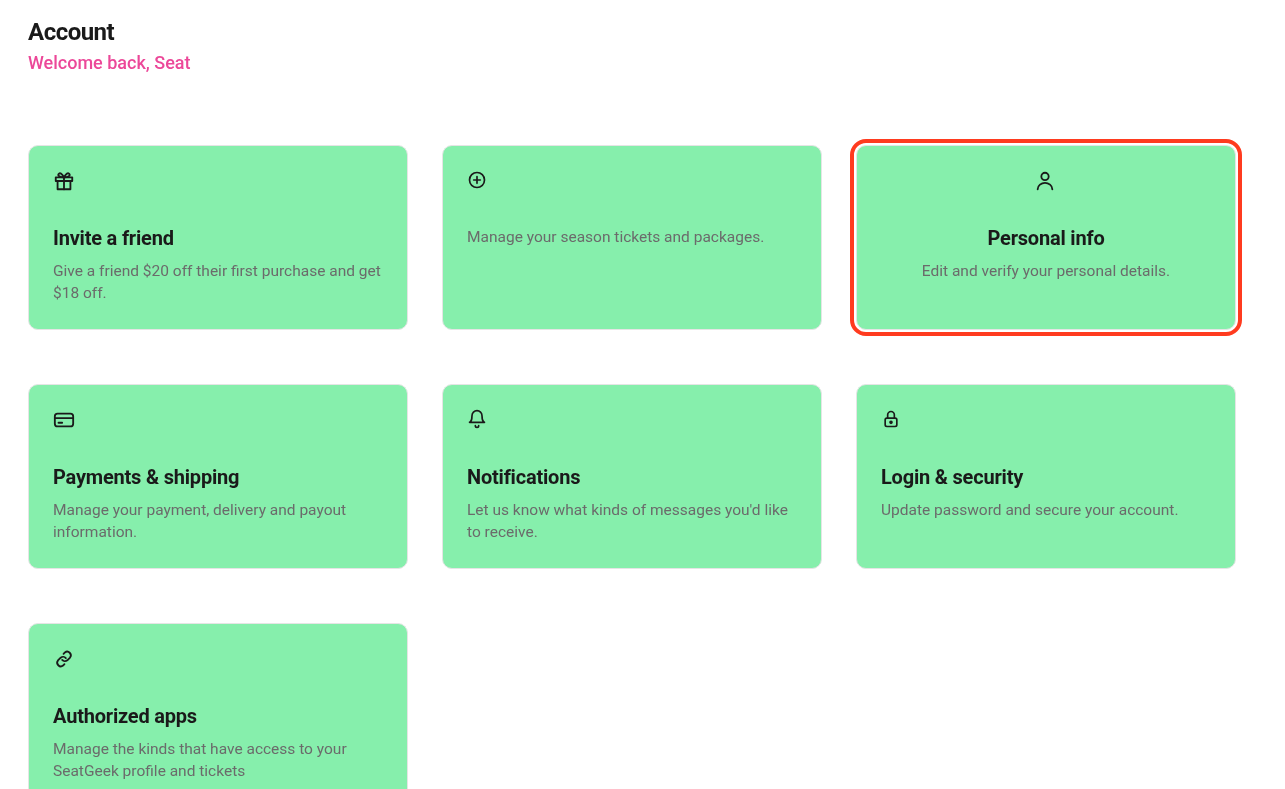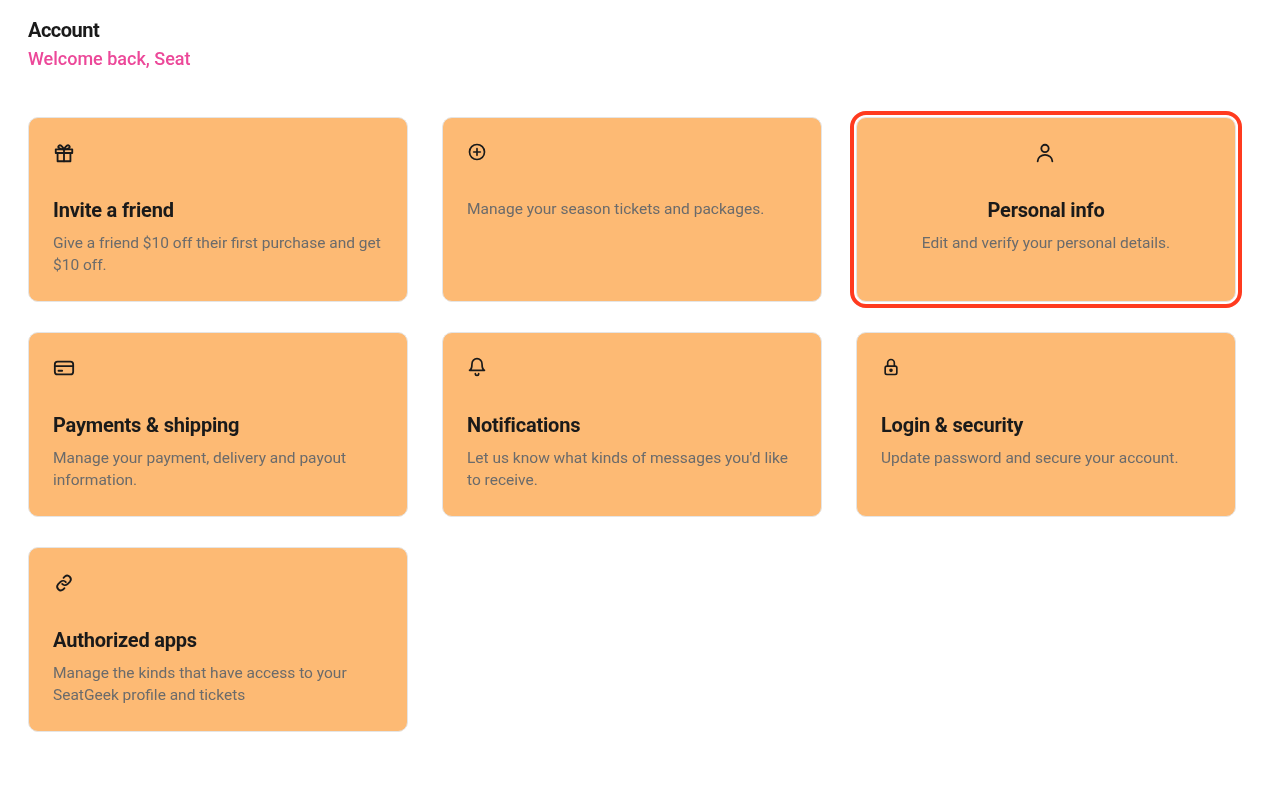--- a/index.html
+++ b/index.html
@@ -7,21 +7,21 @@
       margin: 0;
       padding: 0;
     }
     body {
       font-family: -apple-system, BlinkMacSystemFont, "Segoe UI", Roboto, Helvetica, Arial, sans-serif;
       background: #ffffff;
       color: #1a1a1a;
       padding: 18px 28px;
     }
     .page-title {
-      font-size: 20px;
+      font-size: 24px;
       font-weight: 700;
       letter-spacing: -0.5px;
       color: #1a1a1a;
       margin-bottom: 6px;
     }
     .page-subtitle {
       font-size: 18px;
       color: #ec4899;
       font-weight: 500;
       margin-bottom: 48px;
@@ -30,24 +30,25 @@
       display: grid;
       grid-template-columns: repeat(3, 380px);
       gap: 30px;
       column-gap: 34px;
     }
     .card {
       border: 1px solid #e5e5e5;
       border-radius: 10px;
       padding: 24px;
       cursor: pointer;
-      background: #fdba74;
+      background: #86efac;
       min-height: 180px;
       display: flex;
       flex-direction: column;
+      margin-top: 24px;
     }
     .card.highlighted {
       outline: 4px solid #ff3b1f;
       outline-offset: 2px;
       align-items: center;
     }
     .card-icon {
       width: 24px;
       height: 24px;
       margin-bottom: 32px;
@@ -81,21 +82,21 @@
     <span class="card-icon">
       <svg viewBox="0 0 24 24" width="22" height="22" fill="none" stroke="currentColor" stroke-width="2" stroke-linecap="round" stroke-linejoin="round">
         <rect x="3" y="8" width="18" height="4" rx="0"></rect>
         <rect x="5" y="12" width="14" height="9" rx="0"></rect>
         <line x1="12" y1="8" x2="12" y2="21"></line>
         <path d="M12 8 C12 8 9 2 6.5 4 C4 6 8 8 12 8"></path>
         <path d="M12 8 C12 8 15 2 17.5 4 C20 6 16 8 12 8"></path>
       </svg>
     </span>
     <h2 class="card-title">Invite a friend</h2>
-    <p class="card-desc">Give a friend $10 off their first purchase and get $10 off.</p>
+    <p class="card-desc">Give a friend $20 off their first purchase and get $18 off.</p>
   </div>
 
 
   <div class="card">
     <span class="card-icon">
       <svg viewBox="0 0 24 24" width="20" height="20" fill="none" stroke="currentColor" stroke-width="2" stroke-linecap="round" stroke-linejoin="round">
         <circle cx="12" cy="12" r="9"></circle>
         <line x1="12" y1="8" x2="12" y2="16"></line>
         <line x1="8" y1="12" x2="16" y2="12"></line>
       </svg>

